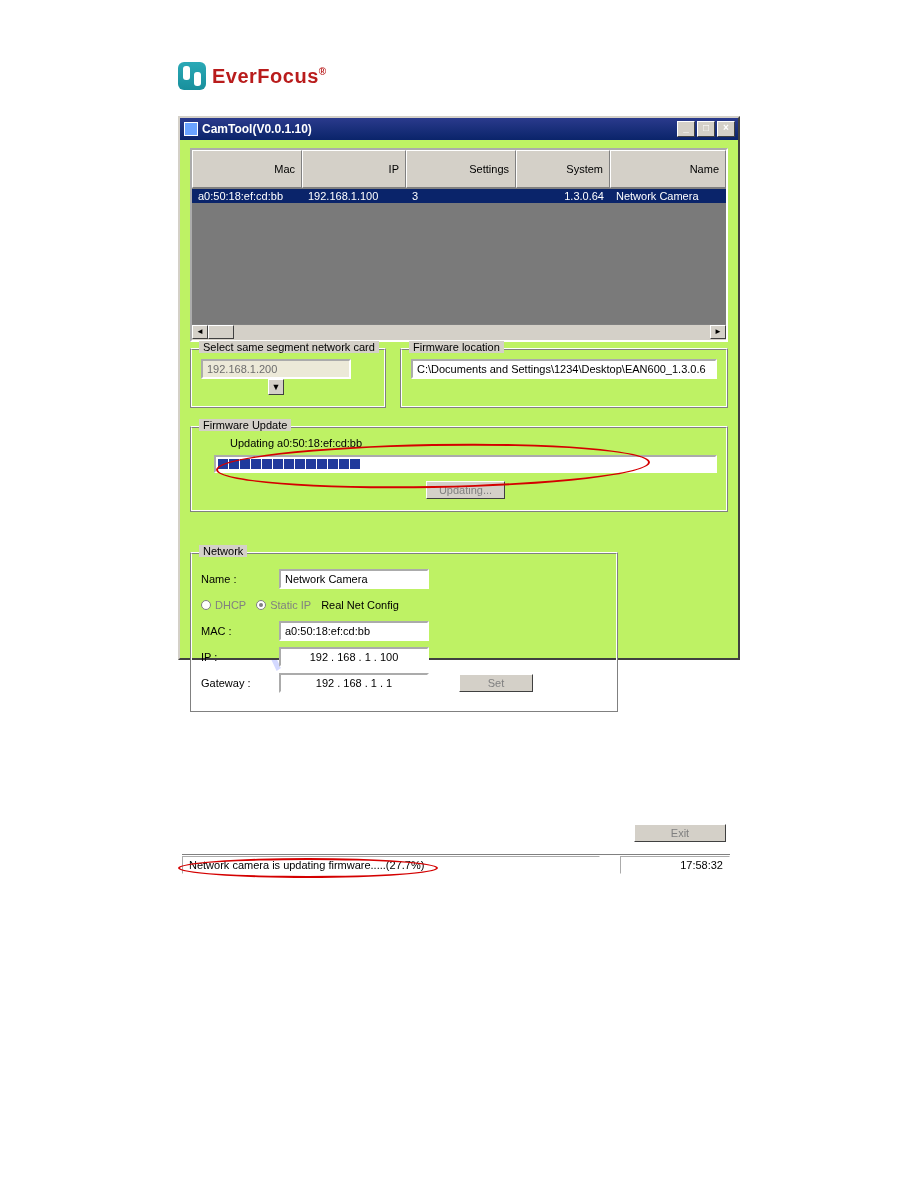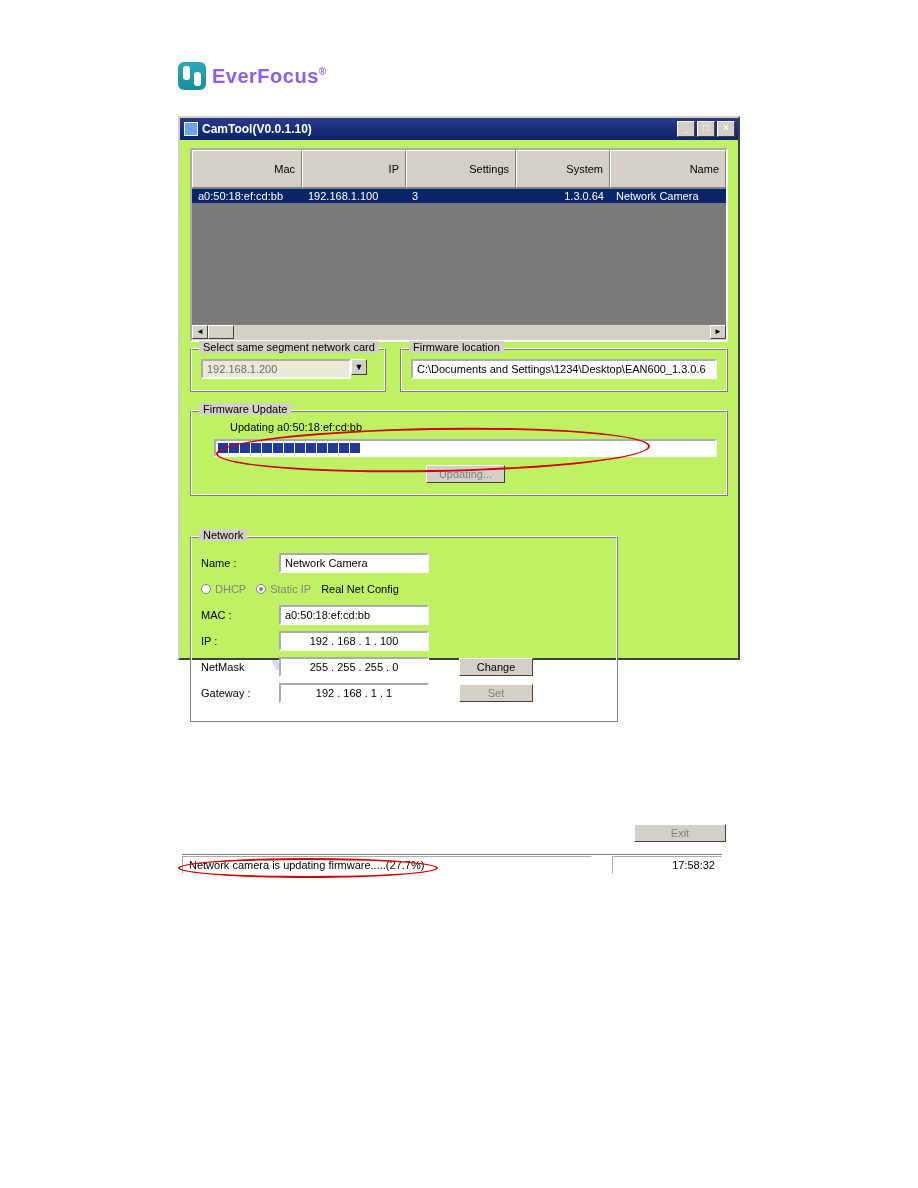--- a/index.html
+++ b/index.html
@@ -19,21 +19,21 @@
   .brand-mark {
     width: 28px; height: 28px; border-radius: 6px;
     background: linear-gradient(#2aa9b6,#188f9c);
     position: relative; overflow: hidden;
   }
   .brand-mark::before, .brand-mark::after {
     content: ""; position: absolute; background: #fff;
   }
   .brand-mark::before { left: 5px; top: 4px; width: 7px; height: 14px; border-radius: 3px; }
   .brand-mark::after { right: 5px; bottom: 4px; width: 7px; height: 14px; border-radius: 3px; }
-  .brand-text { font-weight: 700; font-size: 20px; color: #8b5cf6; letter-spacing: .5px; }
+  .brand-text { font-weight: 700; font-size: 20px; color: #b91c1c; letter-spacing: .5px; }
   .brand-reg { font-size: 10px; vertical-align: super; }
 
   
   .win {
     position: absolute; left: 178px; top: 116px; width: 562px; height: 544px;
     border: 2px solid #d4d0c8; border-right-color: #404040; border-bottom-color: #404040;
     background: #bef264;
   }
   .titlebar {
     display: flex; align-items: center; height: 22px;
@@ -85,21 +85,21 @@
     background: #fff; border: 2px inset #fff; padding: 2px 4px; min-height: 18px; font-size: 11px;
     color: #000; display: inline-block;
   }
   .inset-box.disabled { background: #ece9d8; color: #6d6d6d; }
   .btn {
     border: 1px solid #404040; border-top-color: #fff; border-left-color: #fff;
     background: #d4d0c8; padding: 2px 12px; font-size: 11px; min-width: 74px; text-align: center;
     cursor: pointer;
   }
   .btn.disabled { color: #808080; cursor: default; }
-  .dropdown { display: inline-flex; align-items: flex-start; }
+  .dropdown { display: inline-flex; align-items: center; flex-direction: column; }
   .dropdown .dd-btn {
     width: 16px; border: 1px solid #404040; border-top-color: #fff; border-left-color: #fff;
     background: #d4d0c8; text-align: center; font-size: 9px; line-height: 14px;
   }
 
   
   .progress { background: #fff; border: 2px inset #fff; height: 18px; padding: 2px; width: 100%; }
   .progress .bar { height: 100%; display: flex; gap: 1px; }
   .progress .seg { width: 10px; background: #203a9c; }
   .ellipse1 {
@@ -112,21 +112,21 @@
   .form-row { display: flex; align-items: center; margin: 6px 0; gap: 10px; }
   .lbl { width: 68px; font-size: 11px; }
   .radio { display: inline-flex; align-items: center; gap: 4px; color: #808080; }
   .radio .dot { width: 10px; height: 10px; border: 1px solid #808080; border-radius: 50%; background: #fff; display: inline-block; position: relative; }
   .radio.on .dot::after { content: ""; position: absolute; inset: 2px; background: #808080; border-radius: 50%; }
   .disabled-text { color: #808080; }
   .dark-text { color: #000; }
 
   
   .status {
-    position: absolute; left: 2px; right: 16px; bottom: 2px; height: 20px;
+    position: absolute; left: 2px; right: 8px; bottom: 2px; height: 20px;
     border-top: 1px solid #808080; display: flex; align-items: center;
   }
   .status .s-left { flex: 1; border: 1px inset #fff; padding: 2px 6px; font-size: 11px; margin-right: 20px; }
   .status .s-right { width: 110px; border: 1px inset #fff; padding: 2px 6px; font-size: 11px; text-align: right; }
   .ellipse-status {
     position: absolute; border: 2px solid #d40000; border-radius: 50%;
     left: -4px; bottom: -4px; width: 260px; height: 20px; pointer-events: none;
   }
 
   
@@ -254,25 +254,20 @@
         <div class="form-row">
           <div class="lbl">MAC :</div>
           <div class="inset-box" style="width:150px">a0:50:18:ef:cd:bb</div>
         </div>
 
         <div class="form-row">
           <div class="lbl">IP :</div>
           <div class="inset-box" style="width:150px;text-align:center">192 . 168 .   1  . 100</div>
         </div>
 
-        <div class="form-row">
-          <div class="lbl">NetMask</div>
-          <div class="inset-box" style="width:150px;text-align:center">255 . 255 . 255 .   0</div>
-          <button class="btn" style="margin-left:20px">Change</button>
-        </div>
 
         <div class="form-row">
           <div class="lbl">Gateway :</div>
           <div class="inset-box" style="width:150px;text-align:center">192 . 168 .   1  .   1</div>
           <button class="btn disabled" style="margin-left:20px">Set</button>
         </div>
       </div>
 
       <button class="btn disabled" style="position:absolute; right:12px; bottom:34px; width:92px">Exit</button>
 

